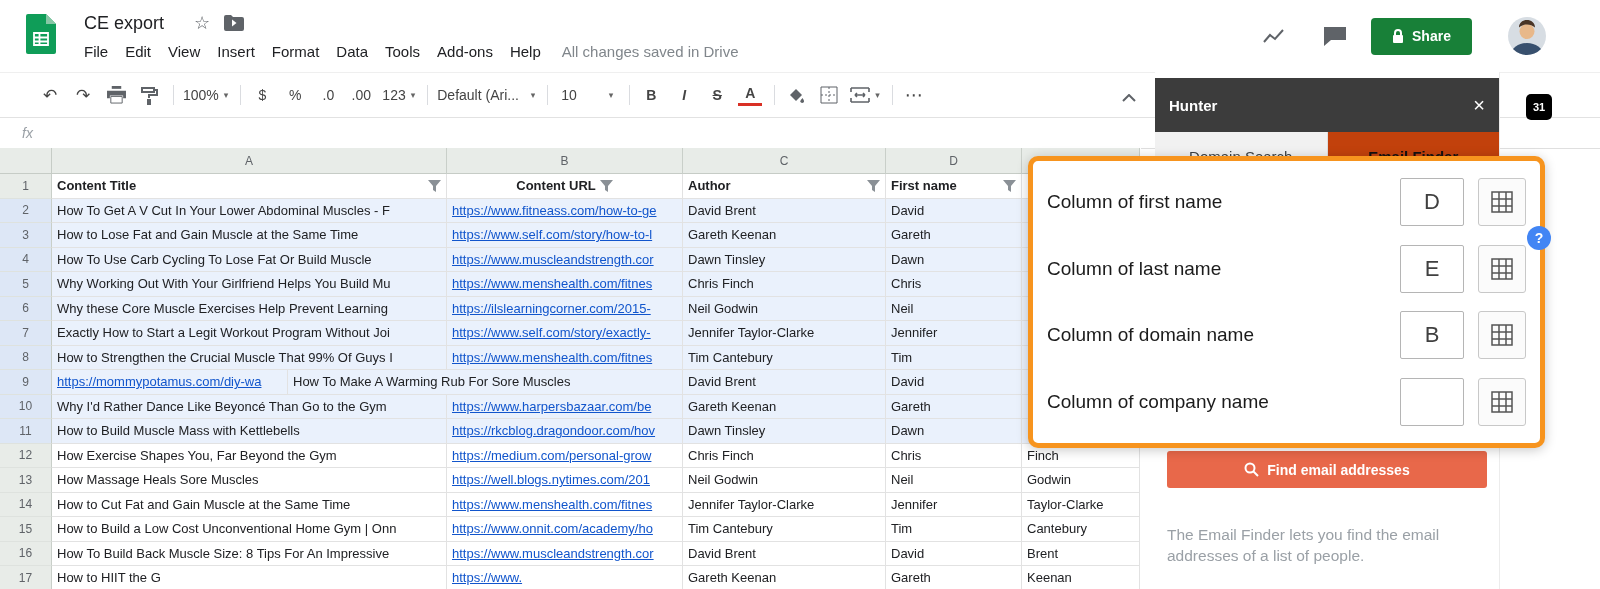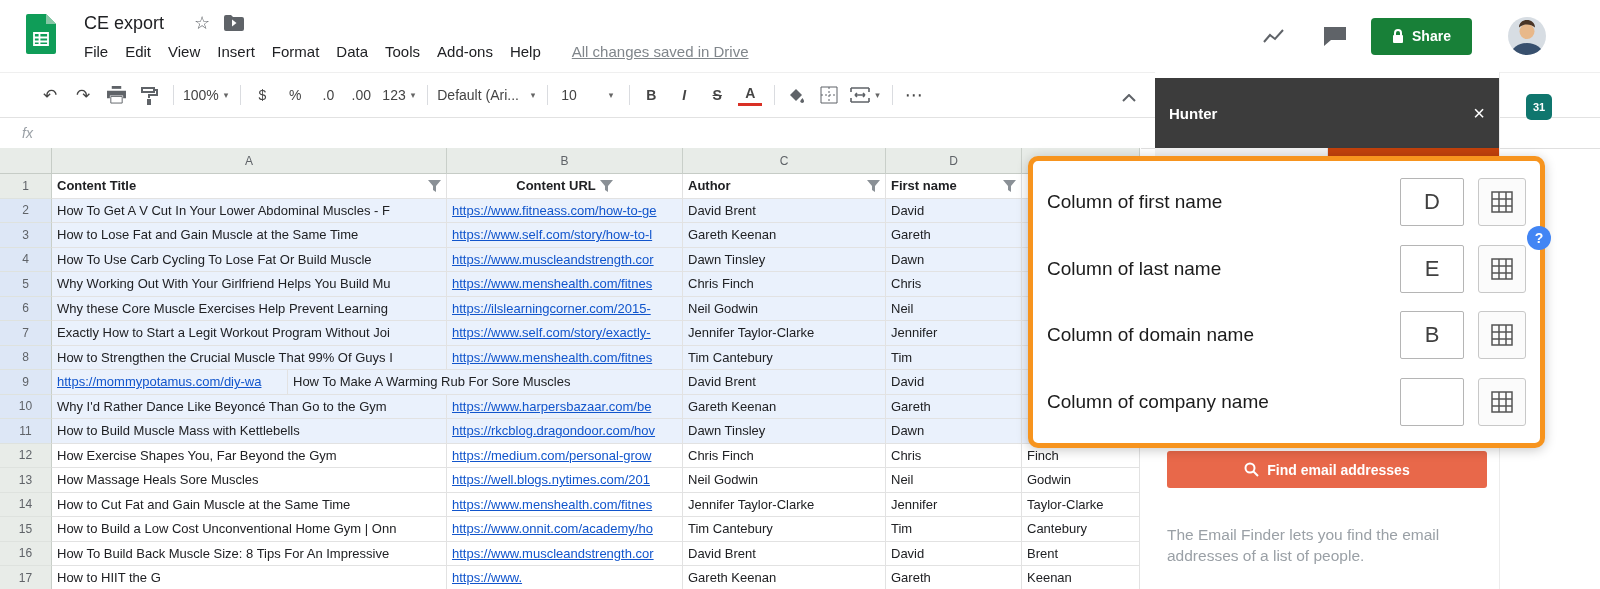--- a/index.html
+++ b/index.html
@@ -10,21 +10,21 @@
   .topbar{position:absolute;top:0;left:0;width:100%;height:72px;background:#fff;}
   .logo{position:absolute;left:26px;top:14px;width:30px;height:40px;cursor:pointer;}
   .title-block{position:absolute;left:84px;top:8px;}
   .title-row{display:flex;align-items:center;height:30px;}
   .doc-title{font-size:18px;color:#202124;}
   .star{margin-left:30px;font-size:18px;color:#5f6368;cursor:pointer;line-height:1;}
   .folder{margin-left:14px;display:flex;align-items:center;cursor:pointer;}
   .menu-bar{display:flex;align-items:center;margin-top:5px;font-size:15px;color:#202124;}
   .menus{display:inline-flex;}
   .menu-item{margin-right:17px;cursor:pointer;}
-  .save-status{color:#80868b;text-decoration:underline;margin-left:14px;cursor:pointer;}
+  .save-status{color:#80868b;margin-left:4px;cursor:pointer;}
   .topbar-right{position:absolute;right:54px;top:16px;height:40px;display:flex;align-items:center;}
   .top-icon{display:flex;align-items:center;justify-content:center;width:28px;cursor:pointer;}
   .top-icon.chart{margin-right:32px;}
   .top-icon.comment{margin-right:22px;}
   .share-btn{width:101px;height:37px;background:#188038;border-radius:4px;color:#fff;font-size:14px;font-weight:bold;display:flex;align-items:center;justify-content:center;cursor:pointer;margin-right:36px;}
   .share-btn svg{margin-right:8px;}
   .avatar{width:38px;height:38px;border-radius:50%;overflow:hidden;cursor:pointer;}
 
   
   .toolbar{position:absolute;top:72px;left:0;width:100%;height:46px;background:#fff;border-top:1px solid #efefef;border-bottom:1px solid #e2e2e2;box-sizing:border-box;display:flex;align-items:center;padding-left:38px;color:#444;}
@@ -54,40 +54,40 @@
   .rnum{box-sizing:border-box;width:52px;background:#e8ece8;border-right:1px solid #c9cfc9;border-bottom:1px solid #dee2de;color:#5f6368;font-size:12px;display:flex;align-items:center;justify-content:center;cursor:pointer;}
   .cell{box-sizing:border-box;padding:0 5px;display:flex;align-items:center;border-right:1px solid #e2e2e2;border-bottom:1px solid #e2e2e2;font-size:13px;color:#202124;white-space:nowrap;overflow:hidden;background:#fff;cursor:cell;}
   .header-row .cell{font-weight:bold;justify-content:space-between;}
   .srow.hl .cell{background:#eaf1fc;}
   .srow.hl .rnum{background:#dde7f6;}
   .link{color:#1155cc;text-decoration:underline;}
   .funnel{display:flex;align-items:center;margin-left:4px;flex:none;}
 
   
   .side-panel{position:absolute;left:1155px;top:72px;width:345px;bottom:0;background:#fff;z-index:10;border-right:1px solid #ececec;box-sizing:border-box;}
-  .panel-header{margin-top:6px;height:54px;background:#3c3c3c;color:#fff;display:flex;align-items:center;padding:8px 14px;}
+  .panel-header{margin-top:6px;height:54px;background:#3c3c3c;color:#fff;display:flex;align-items:center;padding:0 14px;}
   .panel-title{font-weight:bold;font-size:15px;flex:1;}
   .panel-close{font-size:20px;line-height:1;cursor:pointer;color:#fff;}
   .panel-tabs{display:flex;height:48px;border-bottom:1px solid #e8e8e8;}
   .tab{flex:1;display:flex;align-items:center;justify-content:center;font-size:15px;color:#3c4043;background:#f1f1f1;border-right:1px solid #ddd;cursor:pointer;}
   .tab:last-child{border-right:none;}
   .tab.active{background:#c2410c;font-weight:bold;color:#111;}
   .find-btn{position:absolute;left:1167px;top:451px;width:320px;height:37px;background:#e8684a;border-radius:3px;color:#fff;font-size:14px;font-weight:bold;display:flex;align-items:center;justify-content:center;cursor:pointer;z-index:11;}
   .find-btn svg{margin-right:8px;}
   .help-text{position:absolute;left:1167px;top:524px;width:322px;font-size:15.5px;color:#9aa0a6;line-height:21px;z-index:11;}
 
   
   .callout{position:absolute;left:1028px;top:156px;width:517px;height:292px;box-sizing:border-box;border:5px solid #f7941e;border-radius:10px;background:#fff;z-index:30;display:flex;flex-direction:column;justify-content:space-between;padding:12px 14px;box-shadow:0 2px 12px rgba(0,0,0,0.22);}
   .field-row{display:flex;align-items:center;height:58px;}
   .field-label{flex:1;font-size:19px;color:#1b1b1b;}
   .field-input{box-sizing:border-box;width:64px;height:48px;border:1px solid #b5b5b5;border-radius:2px;font-size:22px;text-align:center;color:#404040;background:#fff;font-family:"Liberation Sans",sans-serif;}
   .range-btn{box-sizing:border-box;width:48px;height:48px;margin-left:14px;border:1px solid #c8c8c8;border-radius:3px;background:#fbfbfb;display:flex;align-items:center;justify-content:center;cursor:pointer;}
 
   
-  .calendar{position:absolute;left:1526px;top:94px;width:26px;height:26px;background:#0f766e;border-radius:5px;color:#fff;font-size:11px;font-weight:bold;display:flex;align-items:center;justify-content:center;z-index:40;cursor:pointer;}
+  .calendar{position:absolute;left:1526px;top:94px;width:26px;height:26px;background:#000000;border-radius:5px;color:#fff;font-size:11px;font-weight:bold;display:flex;align-items:center;justify-content:center;z-index:40;cursor:pointer;}
   .help-badge{position:absolute;left:1527px;top:226px;width:24px;height:24px;border-radius:50%;background:#4285f4;color:#fff;font-size:14px;font-weight:bold;display:flex;align-items:center;justify-content:center;z-index:40;cursor:pointer;}
 </style>
 </head>
 <body>
 
 <div id="app">
 
   <div class="topbar">
     <div class="logo">
       <svg width="30" height="40" viewBox="0 0 30 40">

